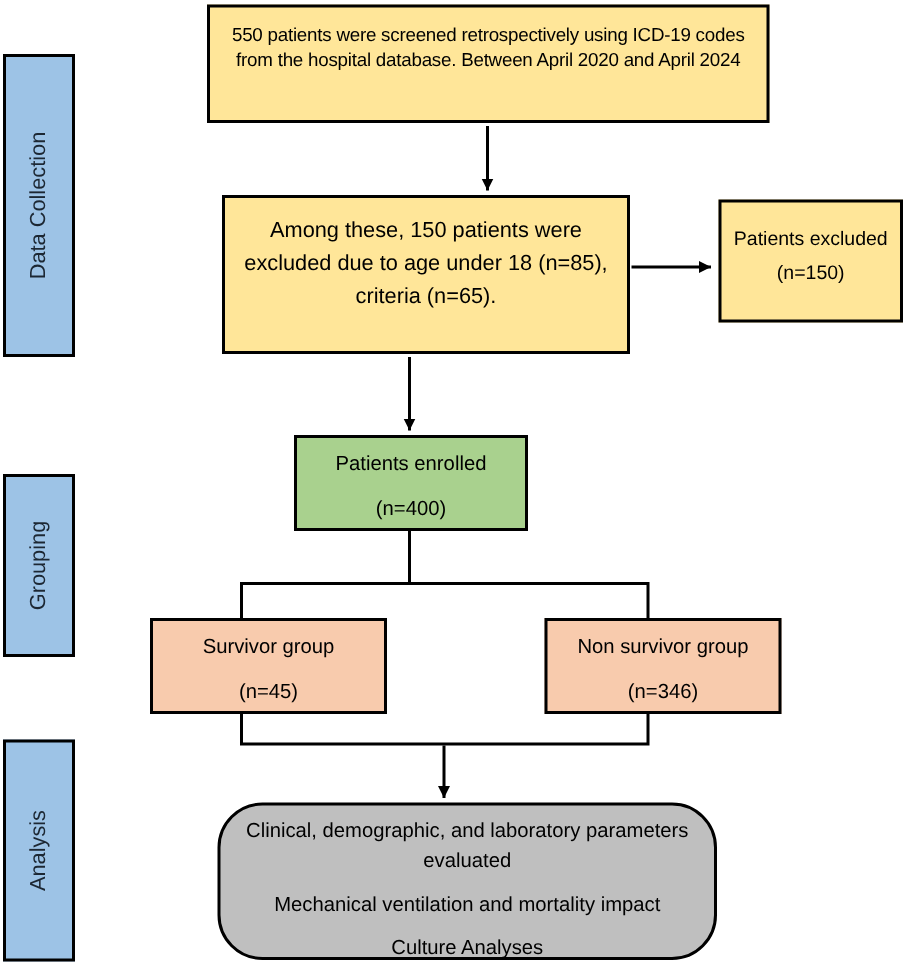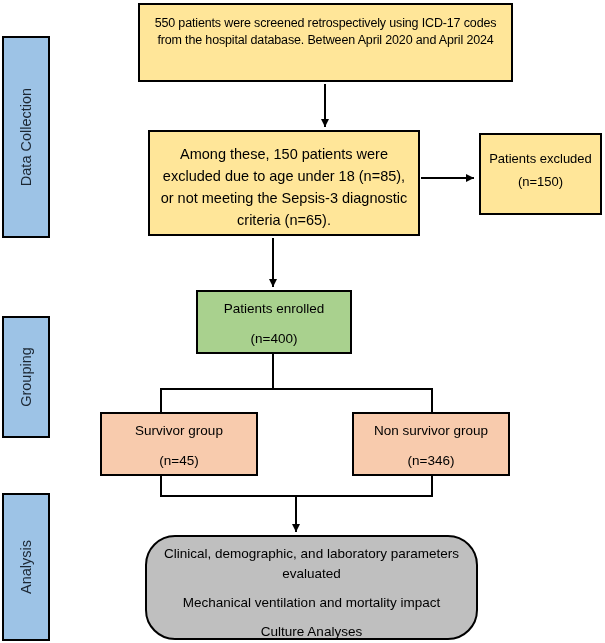--- a/index.html
+++ b/index.html
@@ -79,21 +79,21 @@
   }
   .box-enrolled {
     left: 196px; top: 290px; width: 156px; height: 64px;
     background: var(--green);
   }
   .box-survivor {
     left: 100px; top: 412px; width: 158px; height: 64px;
     background: var(--orange);
   }
   .box-nonsurvivor {
-    left: 352px; top: 412px; width: 158px; height: 64px;
+    left: 363px; top: 412px; width: 158px; height: 64px;
     background: var(--orange);
   }
   .two-line {
     padding-top: 9px;
     row-gap: 14px;
     font-size: 13.5px;
     line-height: 16px;
   }
   .box-analysis {
     left: 145px; top: 535px; width: 333px; height: 105px;
@@ -129,28 +129,27 @@
     <span class="vtext">Data Collection</span>
   </div>
   <div class="box stage stage-2">
     <span class="vtext">Grouping</span>
   </div>
   <div class="box stage stage-3">
     <span class="vtext">Analysis</span>
   </div>
 
   <div class="box box-screening">
-    <div class="tl">550 patients were screened retrospectively using ICD-17 codes</div>
+    <div class="tl">550 patients were screened retrospectively using ICD-19 codes</div>
     <div class="tl">from the hospital database. Between April 2020 and April 2024</div>
   </div>
 
   <div class="box box-exclusion">
     <div class="tl">Among these, 150 patients were</div>
     <div class="tl">excluded due to age under 18 (n=85),</div>
-    <div class="tl">or not meeting the Sepsis-3 diagnostic</div>
     <div class="tl">criteria (n=65).</div>
   </div>
 
   <div class="box box-excluded">
     <div class="tl">Patients excluded</div>
     <div class="tl">(n=150)</div>
   </div>
 
   <div class="box box-enrolled two-line">
     <div class="tl">Patients enrolled</div>

